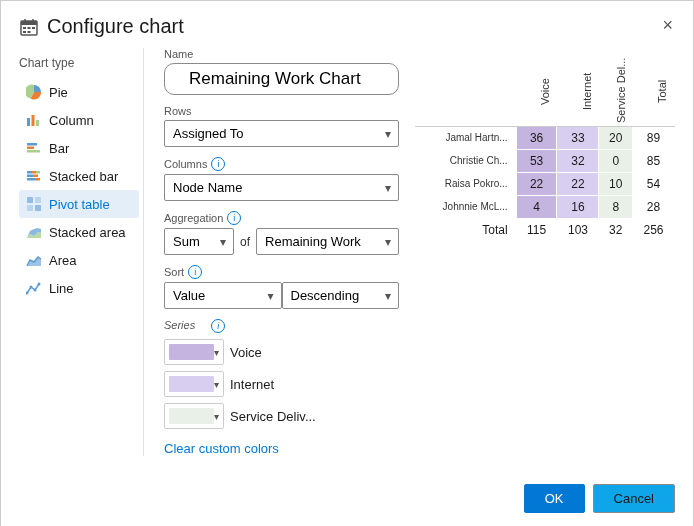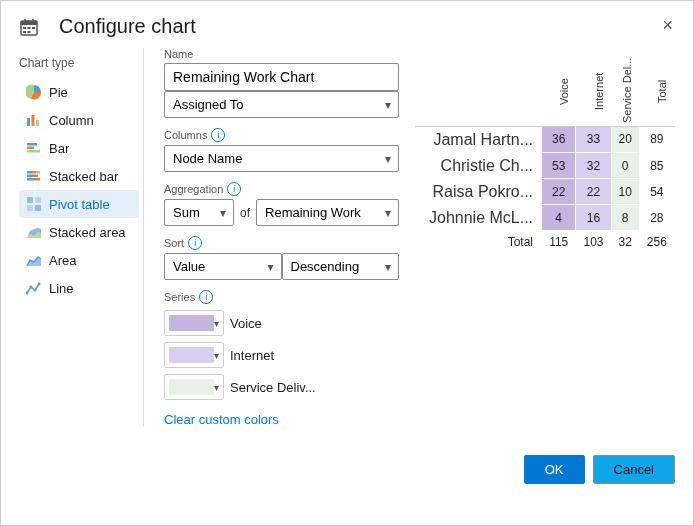--- a/index.html
+++ b/index.html
@@ -21,21 +21,21 @@
     .dialog-header {
       display: flex;
       align-items: center;
       padding: 14px 18px 10px 18px;
       border-bottom: none;
     }
     .dialog-title {
       font-size: 20px;
       font-weight: 400;
       color: #1a1a1a;
-      margin-left: 20px;
+      margin-left: 8px;
     }
     .calendar-icon {
       width: 20px;
       height: 20px;
       display: inline-flex;
       align-items: center;
       justify-content: center;
     }
     .close-btn {
       position: absolute;
@@ -109,23 +109,23 @@
       color: #0078d4;
       font-size: 9px;
       display: inline-flex;
       align-items: center;
       justify-content: center;
       cursor: pointer;
     }
     input[type="text"] {
       width: 100%;
       border: 1px solid #8a8a8a;
-      border-radius: 2px;
-      padding: 5px 8px;
-      font-size: 14px;
+      border-radius: 10px;
+      padding: 5px 24px;
+      font-size: 17px;
       outline: none;
     }
     .select-wrapper {
       position: relative;
       width: 100%;
     }
     .select-wrapper select {
       width: 100%;
       appearance: none;
       border: 1px solid #8a8a8a;
@@ -170,22 +170,22 @@
       flex: 1;
     }
     .series-section {
       margin-top: 10px;
     }
     .series-label {
       font-size: 11px;
       color: #555;
       margin-bottom: 6px;
       display: flex;
-      align-items: center;
-      gap: 4px;
+      gap: 16px;
+      font-style: italic;
     }
     .series-item {
       display: flex;
       align-items: center;
       gap: 6px;
       margin-bottom: 6px;
     }
     .series-color-box {
       width: 60px;
       height: 26px;
@@ -242,21 +242,21 @@
     .pivot-table td {
       text-align: center;
       padding: 4px 6px;
       font-size: 12px;
       border: 1px solid #fff;
     }
     .pivot-table td.row-label {
       text-align: right;
       padding-right: 8px;
       color: #333;
-      font-size: 16px;
+      font-size: 10px;
       border: none;
       white-space: nowrap;
     }
     .pivot-table td.total-label {
       text-align: right;
       padding-right: 8px;
       font-weight: 500;
       border: none;
     }
     .cell-voice { background: #c5b3e0; color: #1a1a1a; }
@@ -421,20 +421,21 @@
       </ul>
     </div>
 
     <div class="divider-v"></div>
 
     <div class="middle-panel">
 
       <div class="field-label">Name</div>
       <input type="text" value="Remaining Work Chart" style="">
 
+      <div class="field-label">Rows</div>
       <div class="select-wrapper">
         <select>
           <option>Assigned To</option>
         </select>
       </div>
 
       <div class="field-label">
         <span>Columns</span>
         <span class="info-icon">i</span>
       </div>

